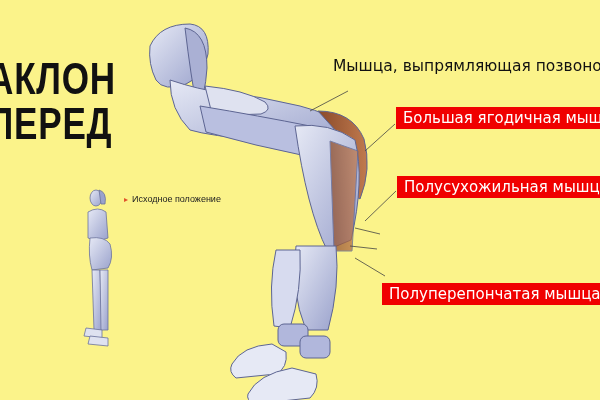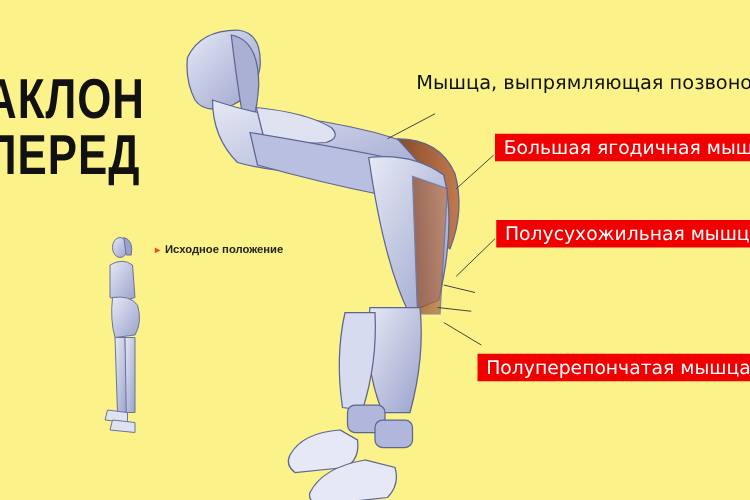--- a/index.html
+++ b/index.html
@@ -25,21 +25,20 @@
     }
     .label {
       position: absolute; background: #f00000; color: #fff;
       font-size: 15px; line-height: 22px; padding: 0 6px 0 7px; white-space: nowrap;
       font-family: "DejaVu Sans", sans-serif;
     }
     .start-caption {
       position: absolute; left: 124px; top: 178px;
       font-size: 9px; color: #222; white-space: nowrap;
       font-family: "Liberation Sans", sans-serif;
-      font-weight: bold;
     }
     .start-caption .tri { color: #e0502a; font-size: 8px; margin-right: 4px; }
     svg { position: absolute; left: 0; top: 0; }
   </style>
 </head>
 <body>
 
 <div class="canvas">
 
   <div class="title">

